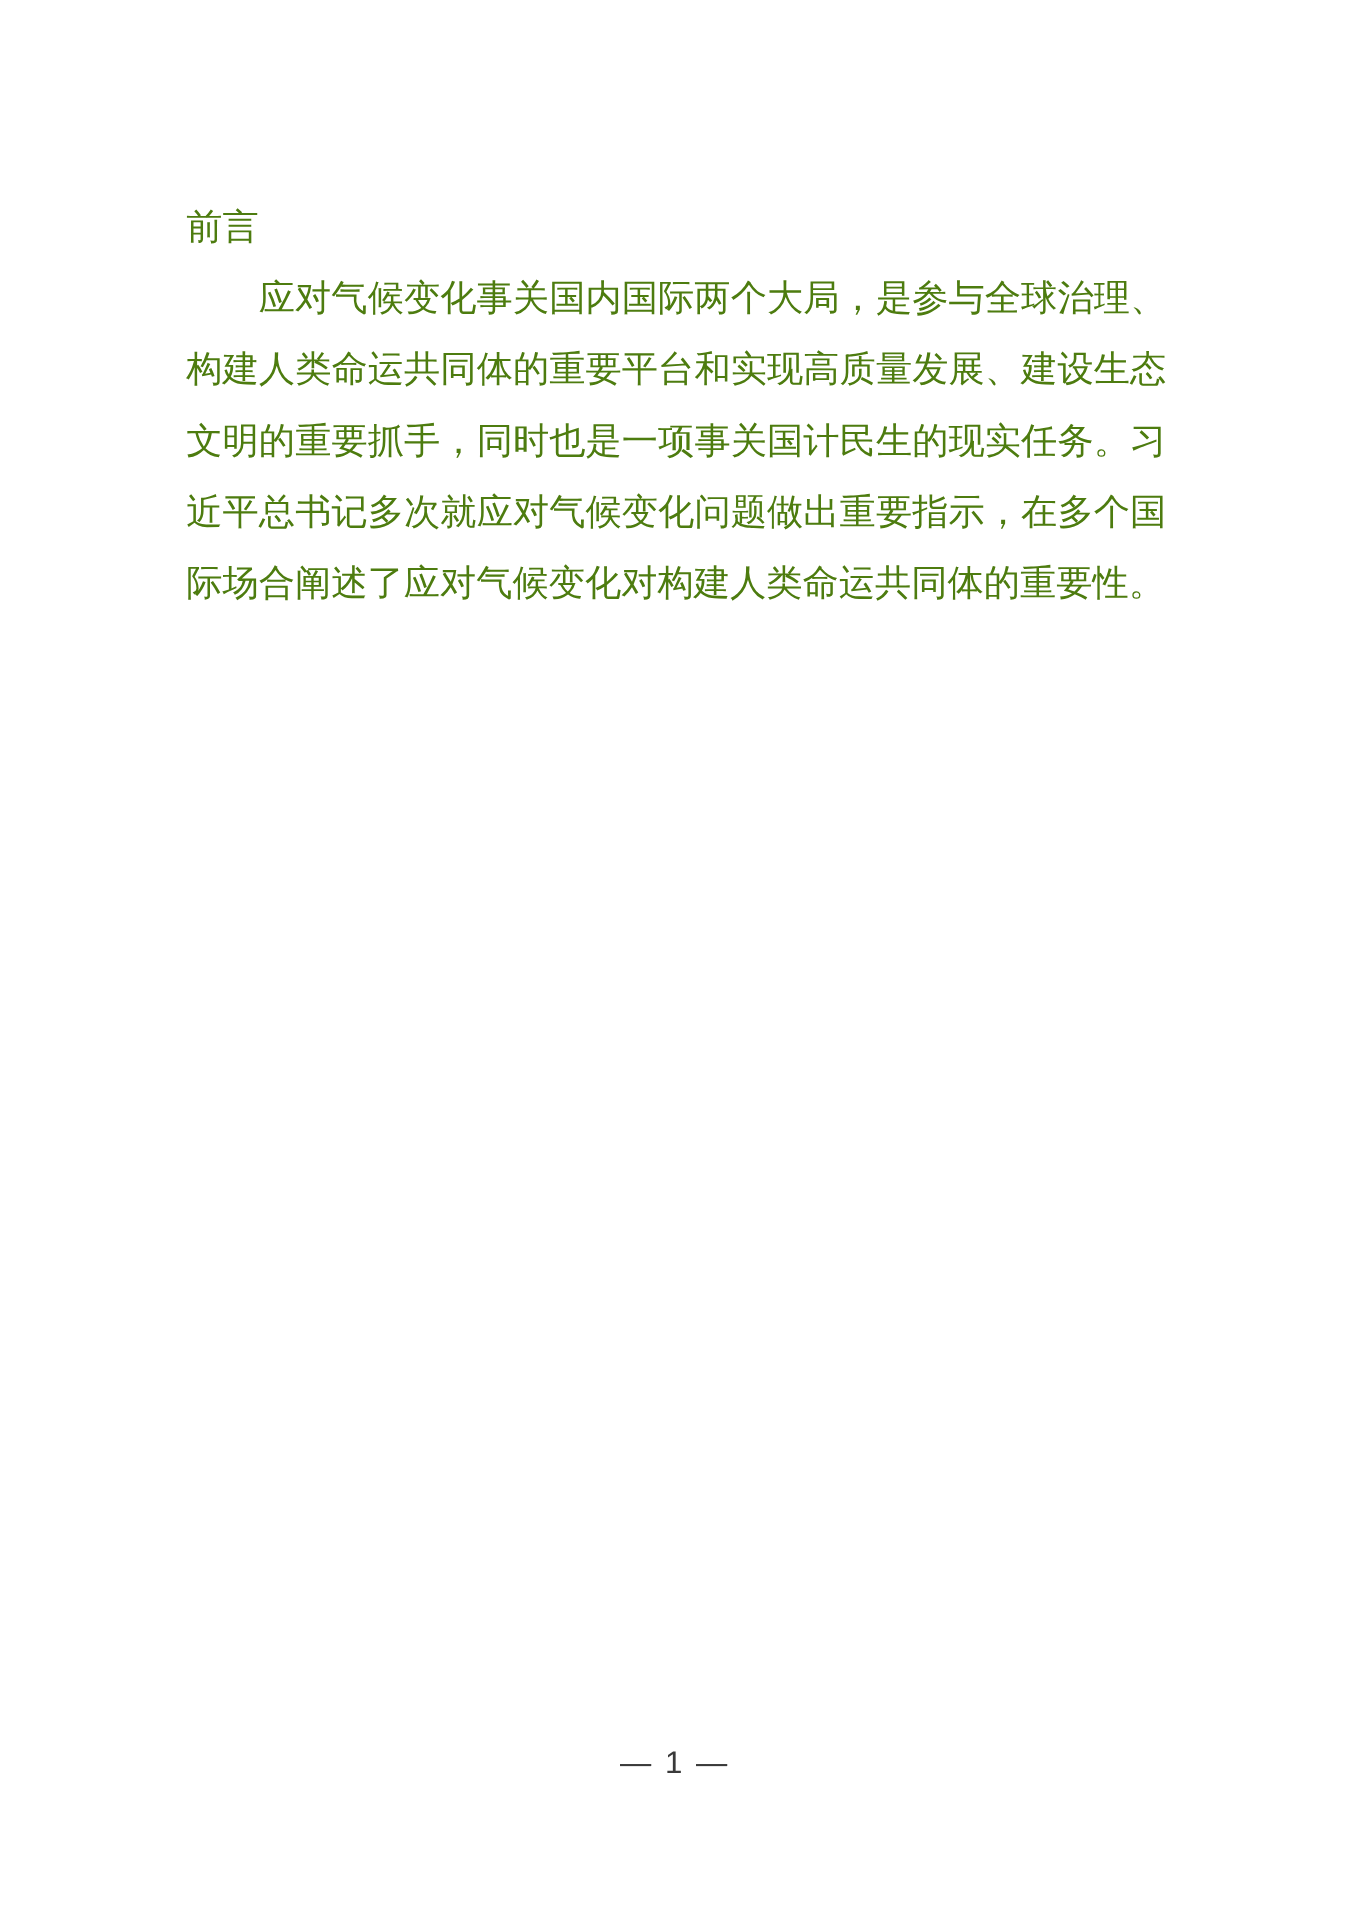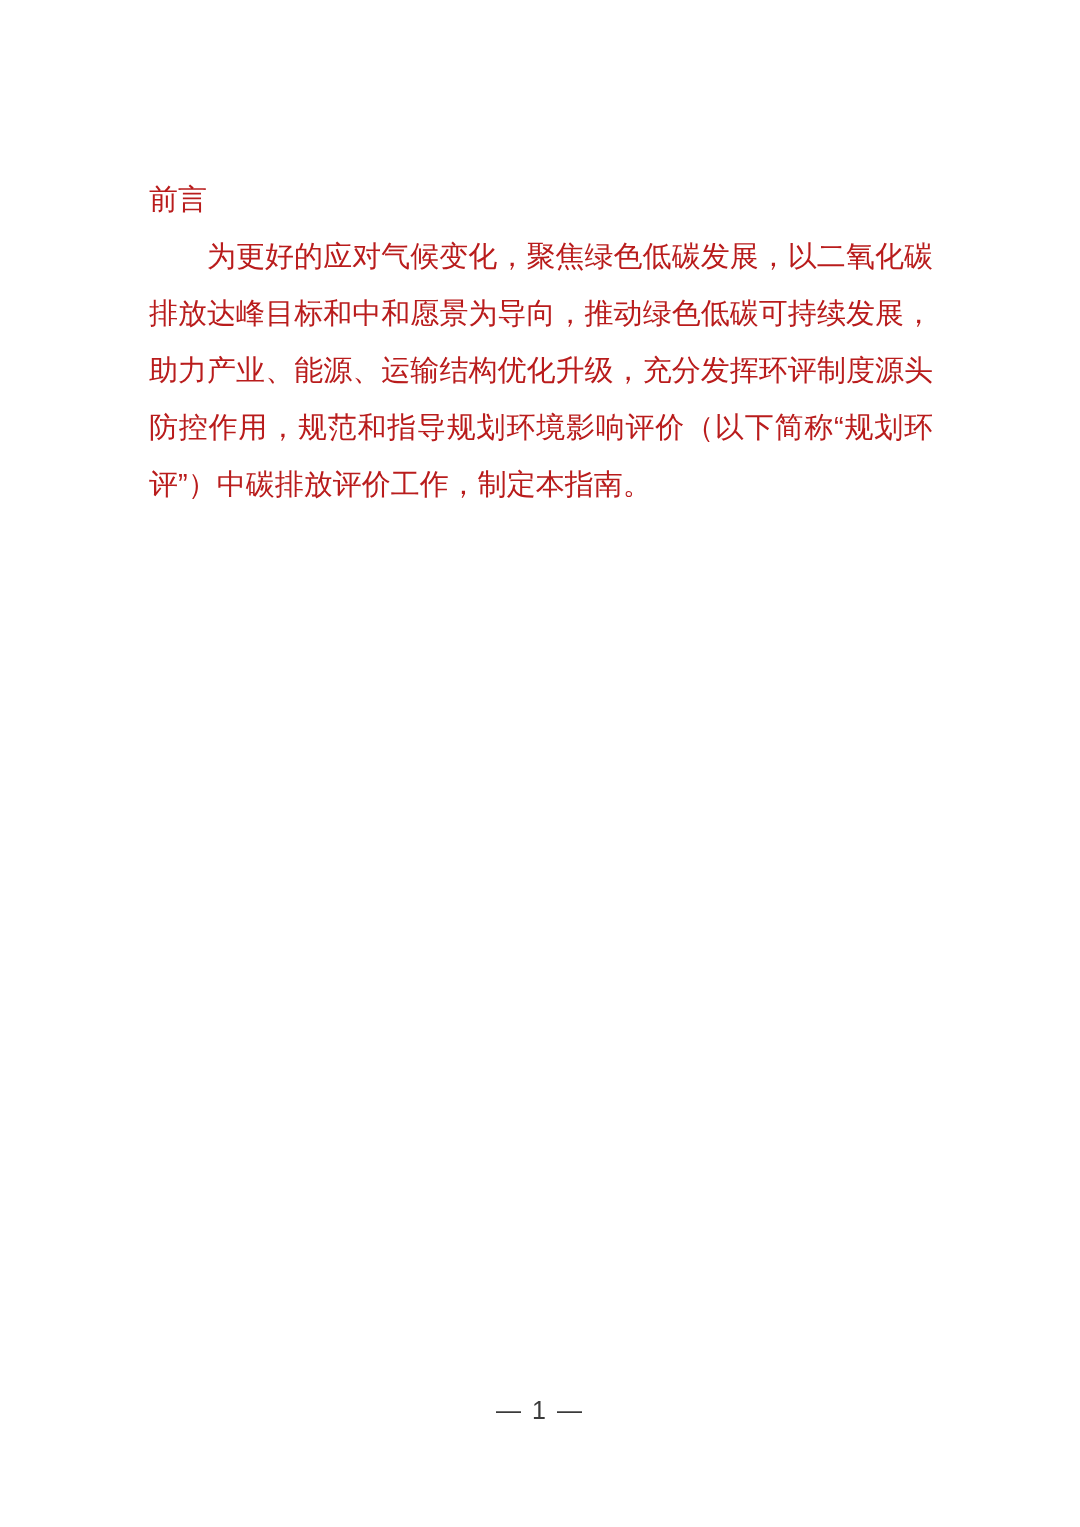--- a/index.html
+++ b/index.html
@@ -14,24 +14,24 @@
     overflow: hidden;
   }
   .page {
     position: relative;
     width: 1080px;
     height: 1527px;
     background: #ffffff;
   }
   .text-block {
     position: absolute;
-    top: 171px;
+    top: 154px;
     left: 149px;
     width: 784px;
-    color: #b91c1c;
+    color: #4d7c0f;
     font-size: 29px;
     line-height: 57px;
   }
   .doc-heading {
     margin: 0;
     font-size: 29px;
     font-weight: 500;
     line-height: 57px;
     text-indent: 0;
   }
@@ -54,17 +54,17 @@
     color: #3a3a3a;
     letter-spacing: 2px;
   }
 </style>
 </head>
 <body>
 
 <div class="page">
   <div class="text-block">
     <h1 class="doc-heading">前言</h1>
-    <p class="doc-paragraph">为更好的应对气候变化，聚焦绿色低碳发展，以二氧化碳排放达峰目标和中和愿景为导向，推动绿色低碳可持续发展，助力产业、能源、运输结构优化升级，充分发挥环评制度源头防控作用，规范和指导规划环境影响评价（以下简称“规划环评”）中碳排放评价工作，制定本指南。</p>
+    <p class="doc-paragraph">应对气候变化事关国内国际两个大局，是参与全球治理、构建人类命运共同体的重要平台和实现高质量发展、建设生态文明的重要抓手，同时也是一项事关国计民生的现实任务。习近平总书记多次就应对气候变化问题做出重要指示，在多个国际场合阐述了应对气候变化对构建人类命运共同体的重要性。</p>
   </div>
 
   <div class="page-footer">— 1 —</div>
 </div>
 
 </body></html>

